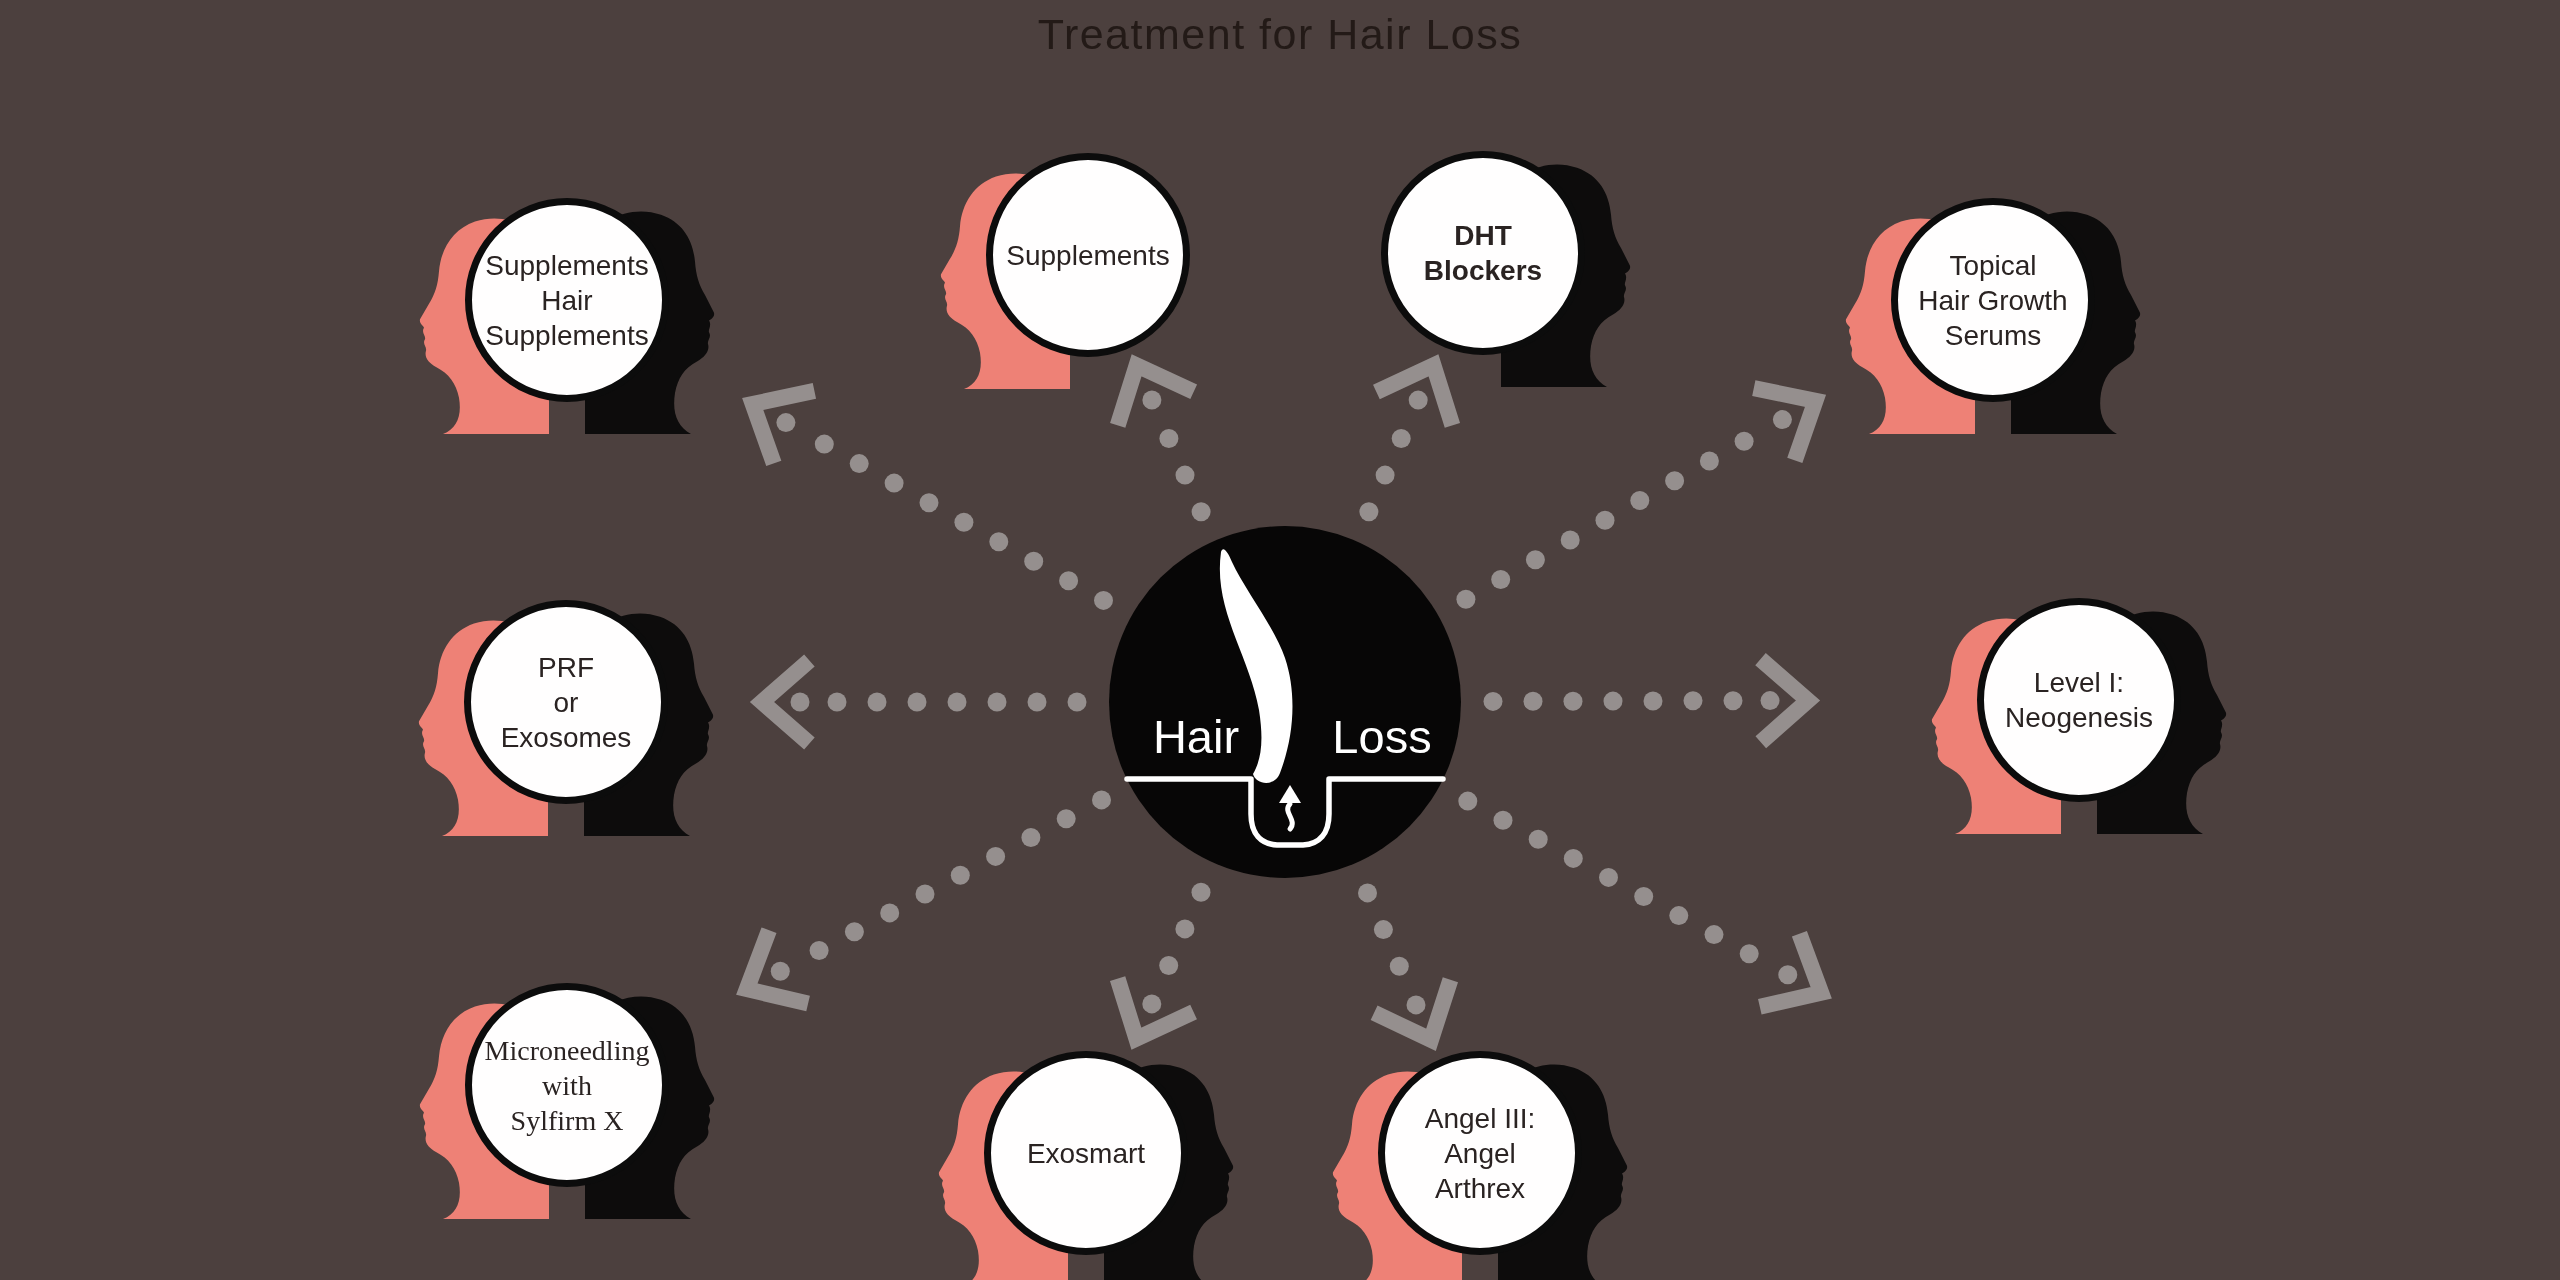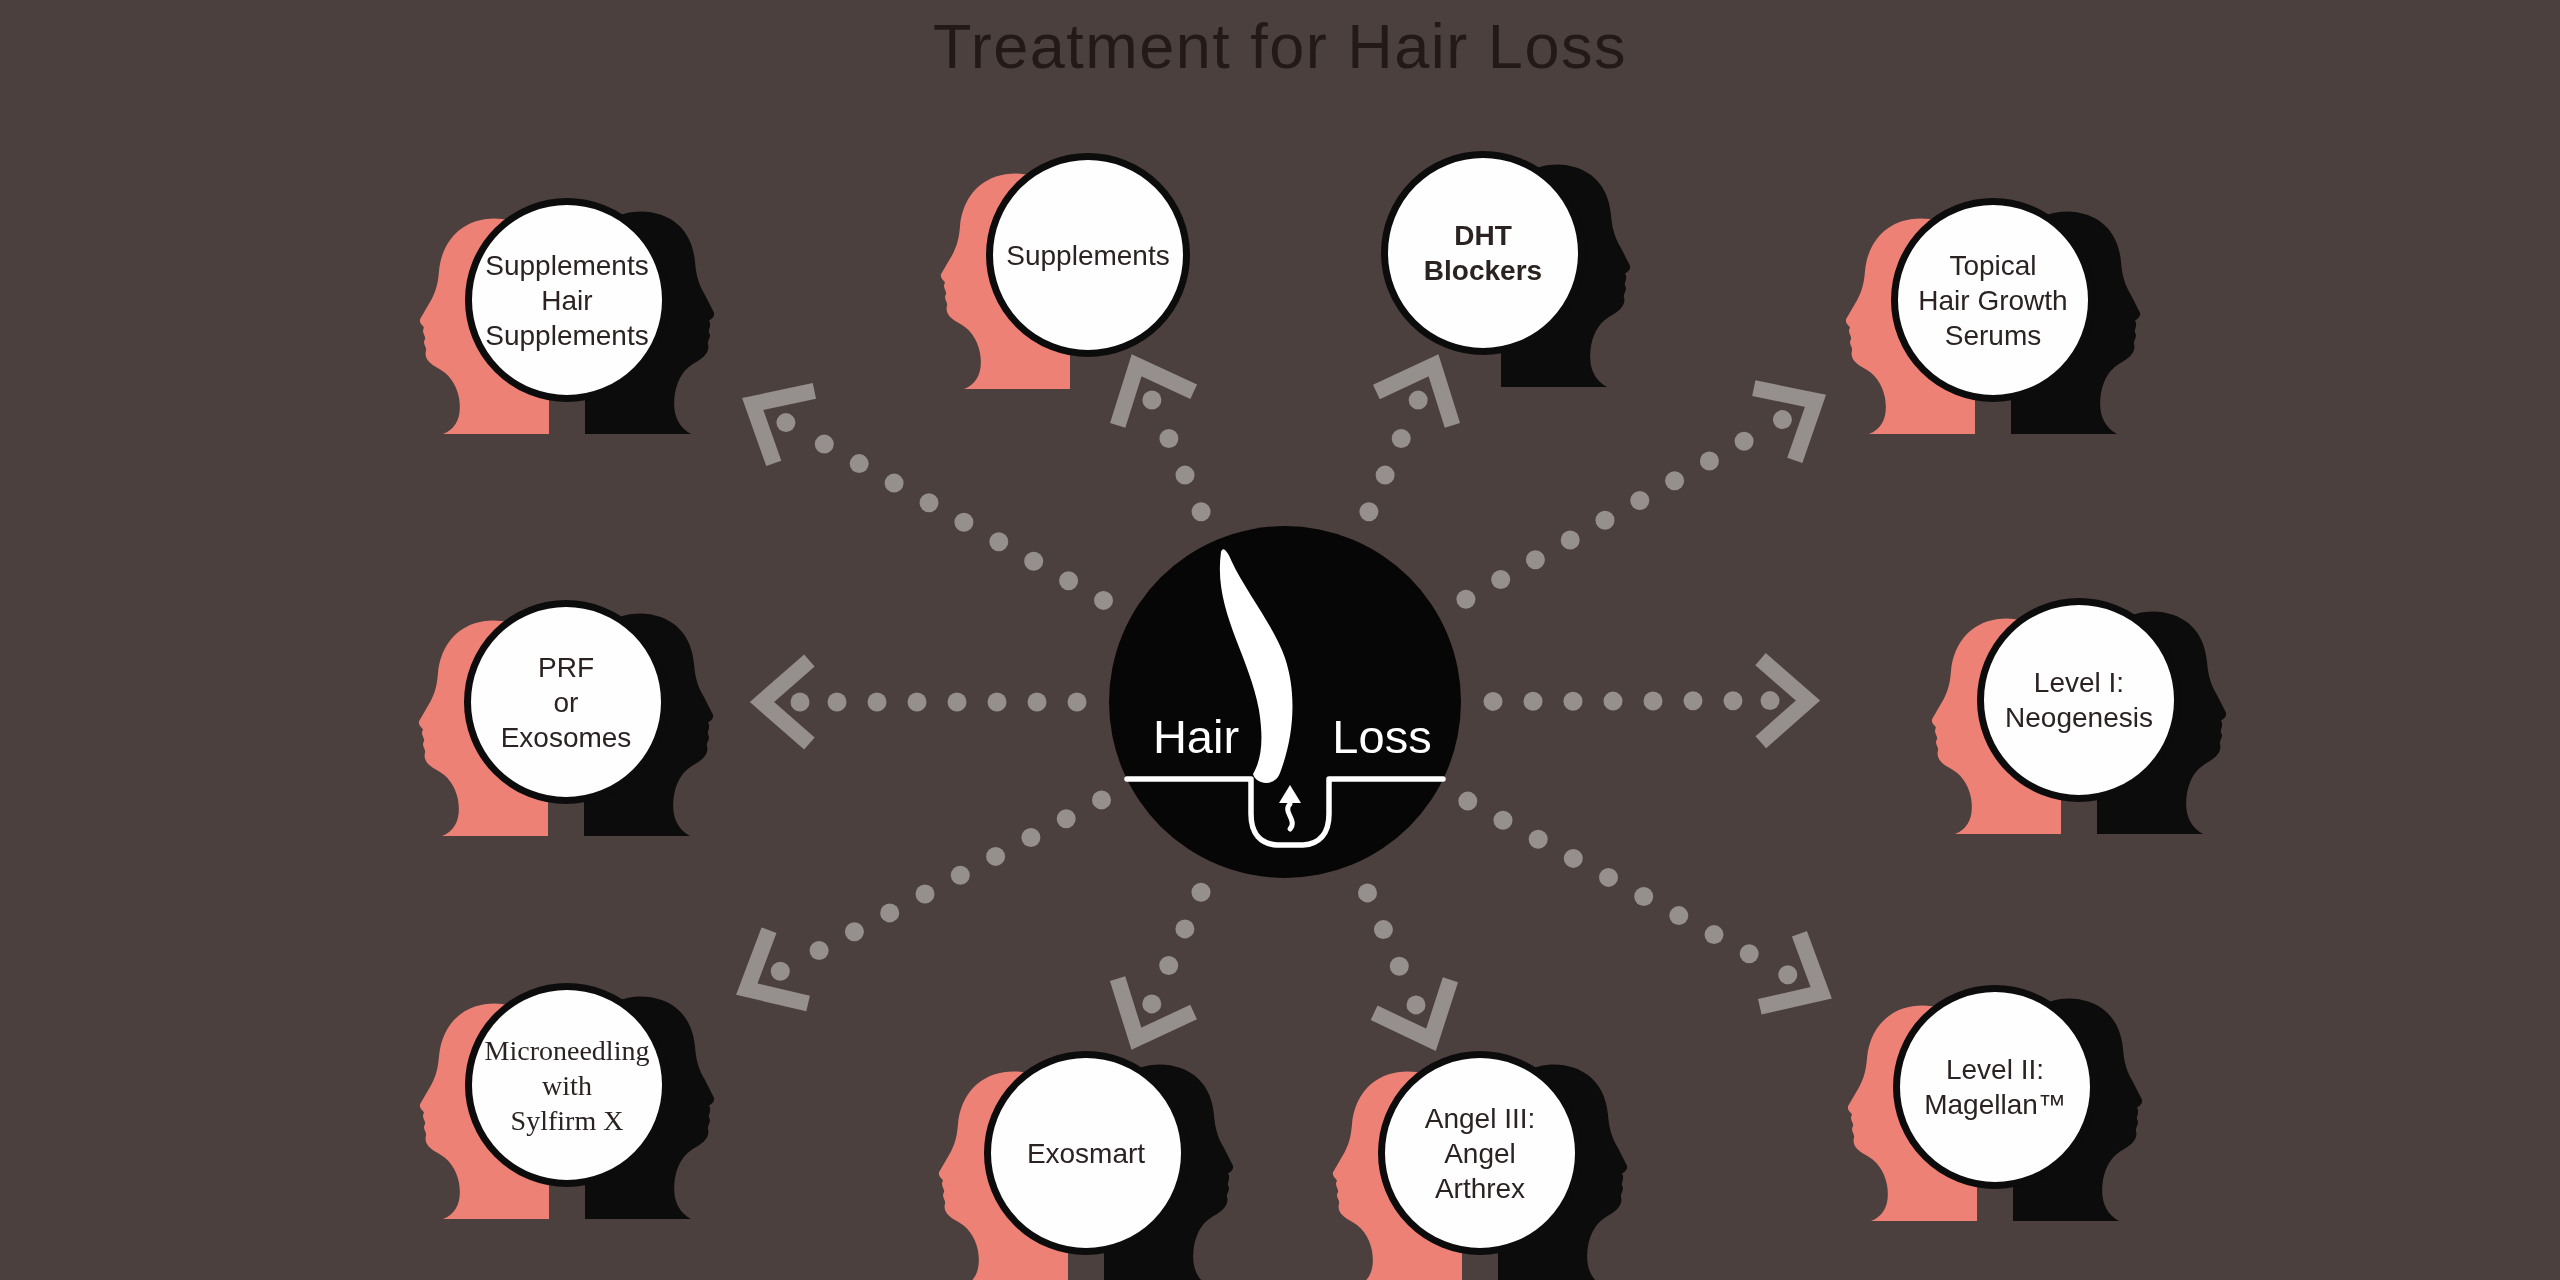--- a/index.html
+++ b/index.html
@@ -5,21 +5,21 @@
   :root{
     --bg:#4c403e; --title:#231a17; --node-fill:#fffefe; --node-border:#0c0c0c;
     --node-text:#2a2322; --salmon:#ee8176; --maleface:#0d0c0c; --gray:#958f8e;
     --hub:#070606; --hubtext:#ffffff;
   }
   *{margin:0;padding:0;box-sizing:border-box;}
   html,body{width:2560px;height:1280px;}
   body{background:var(--bg);font-family:"Liberation Sans",sans-serif;}
   #canvas{position:relative;width:2560px;height:1280px;background:var(--bg);overflow:hidden;}
   .title{position:absolute;left:0;top:10px;width:2560px;text-align:center;
-    font-size:63px;font-weight:500;letter-spacing:1.5px;color:var(--title);}
+    font-size:43px;font-weight:500;letter-spacing:1.5px;color:var(--title);}
   #rays{position:absolute;left:0;top:0;}
   .node{position:absolute;width:296px;height:270px;}
   .face{position:absolute;}
   .face-f{left:0;top:45px;width:130px;height:225px;fill:var(--salmon);}
   .face-m{left:166px;top:40px;width:130px;height:230px;fill:var(--maleface);}
   .bubble{position:absolute;left:46px;top:33px;width:204px;height:204px;border-radius:50%;
     background:var(--node-fill);border:7px solid var(--node-border);
     display:flex;align-items:center;justify-content:center;}
   .bubble-label{width:190px;text-align:center;font-size:28px;line-height:35px;color:var(--node-text);}
   .bubble-label span{display:block;}
@@ -282,28 +282,14 @@
       </svg>
     <div class="bubble">
       <div class="bubble-label">
         <span>Angel III:</span>
         <span>Angel</span>
         <span>Arthrex</span>
       </div>
     </div>
   </div>
 
-  <div class="node" style="left:1847px;top:952px;">
-    <svg class="face face-f" viewBox="0 0 130 235" preserveAspectRatio="none">
-        <use href="#sym-face-female"></use>
-      </svg>
-    <svg class="face face-m" viewBox="0 0 130 235" preserveAspectRatio="none">
-        <use href="#sym-face-male"></use>
-      </svg>
-    <div class="bubble">
-      <div class="bubble-label">
-        <span>Level II:</span>
-        <span>Magellan™</span>
-      </div>
-    </div>
-  </div>
 
 </div>
 
 </body></html>

